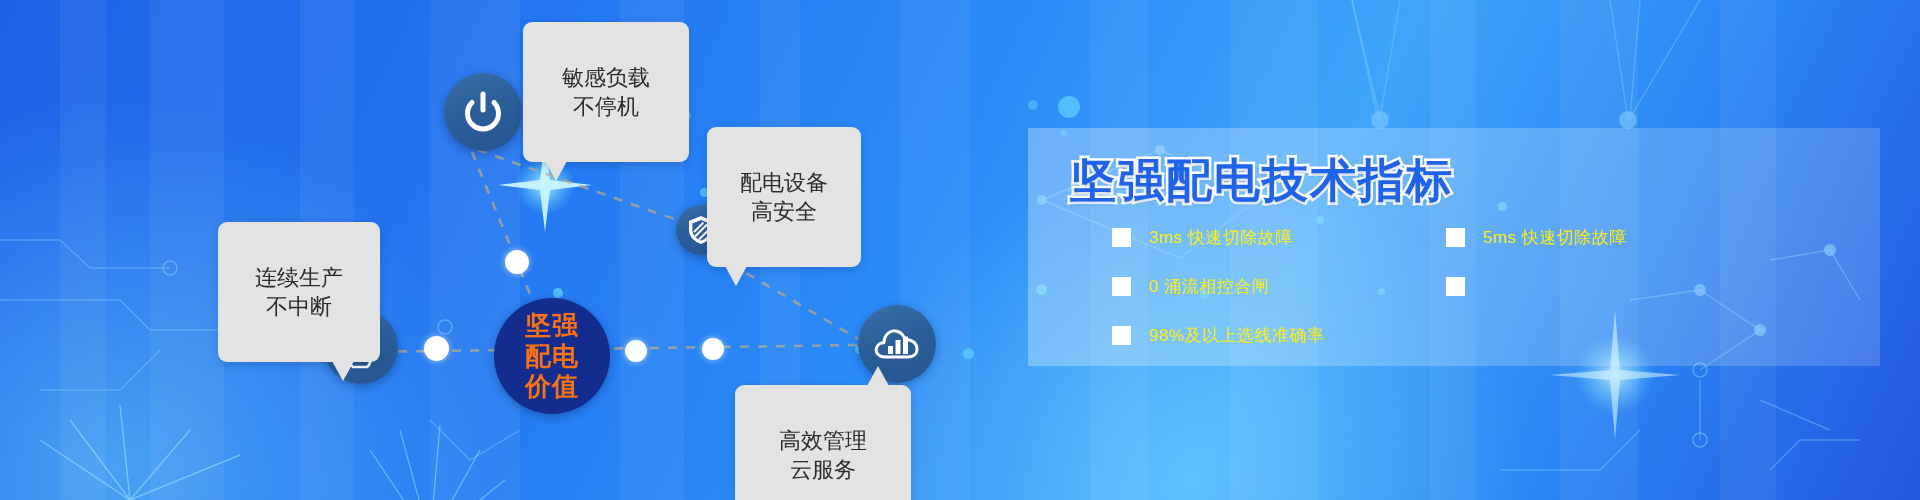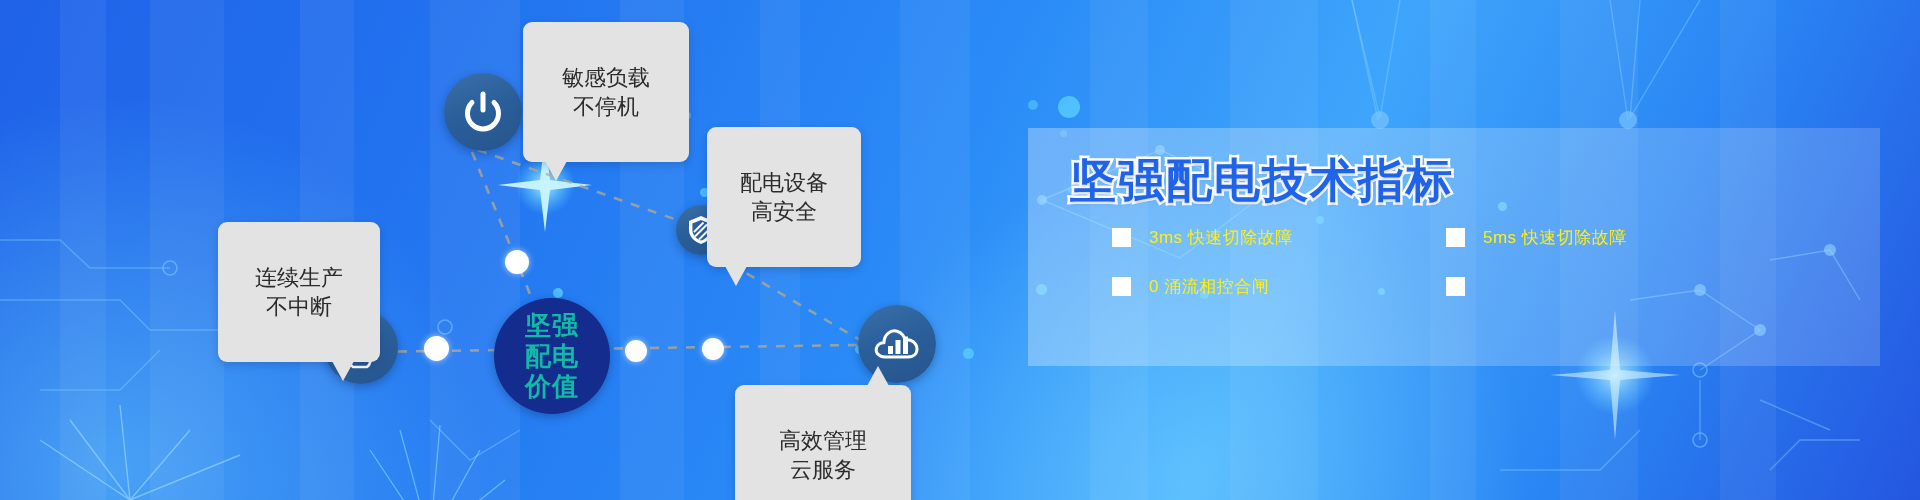--- a/index.html
+++ b/index.html
@@ -28,21 +28,21 @@
   #diagram{position:absolute;left:0;top:0;width:1030px;height:500px;}
   #diagram svg.links{position:absolute;left:0;top:0;}
 
   .node{
     position:absolute;border-radius:50%;
     display:flex;align-items:center;justify-content:center;
     box-shadow:0 3px 10px rgba(5,30,80,.33);
   }
   .node.icon-node{background:linear-gradient(160deg,#3a6fa8 0%,#2a5f9b 45%,#27558d 100%);}
   .node.hub{
-    background:#142c8e;color:#14b8a6;font-weight:bold;
+    background:#142c8e;color:#f97316;font-weight:bold;
     font-size:26px;line-height:1.18;text-align:center;letter-spacing:1px;
   }
   .node svg{display:block;}
   .wdot{position:absolute;border-radius:50%;background:#ffffff;box-shadow:0 0 6px rgba(255,255,255,.6);}
 
   .callout{
     position:absolute;background:#e3e3e3;border-radius:9px;
     color:#2b2b2b;font-size:22px;line-height:1.32;text-align:center;
     padding:12px 16px;box-shadow:0 3px 9px rgba(10,40,90,.22);
     white-space:pre-line;
@@ -289,17 +289,21 @@
       </div>
 
       <div class="spec-item">
         <span class="spec-bullet"></span>
         <span class="spec-text">0 涌流相控合闸</span>
       </div>
       <div class="spec-item">
         <span class="spec-bullet"></span>
       </div>
 
+      <div class="spec-item">
+        <span class="spec-bullet"></span>
+        <span class="spec-text">98%及以上选线准确率</span>
+      </div>
 
     </div>
   </div>
 
 </div>
 
 </body></html>

